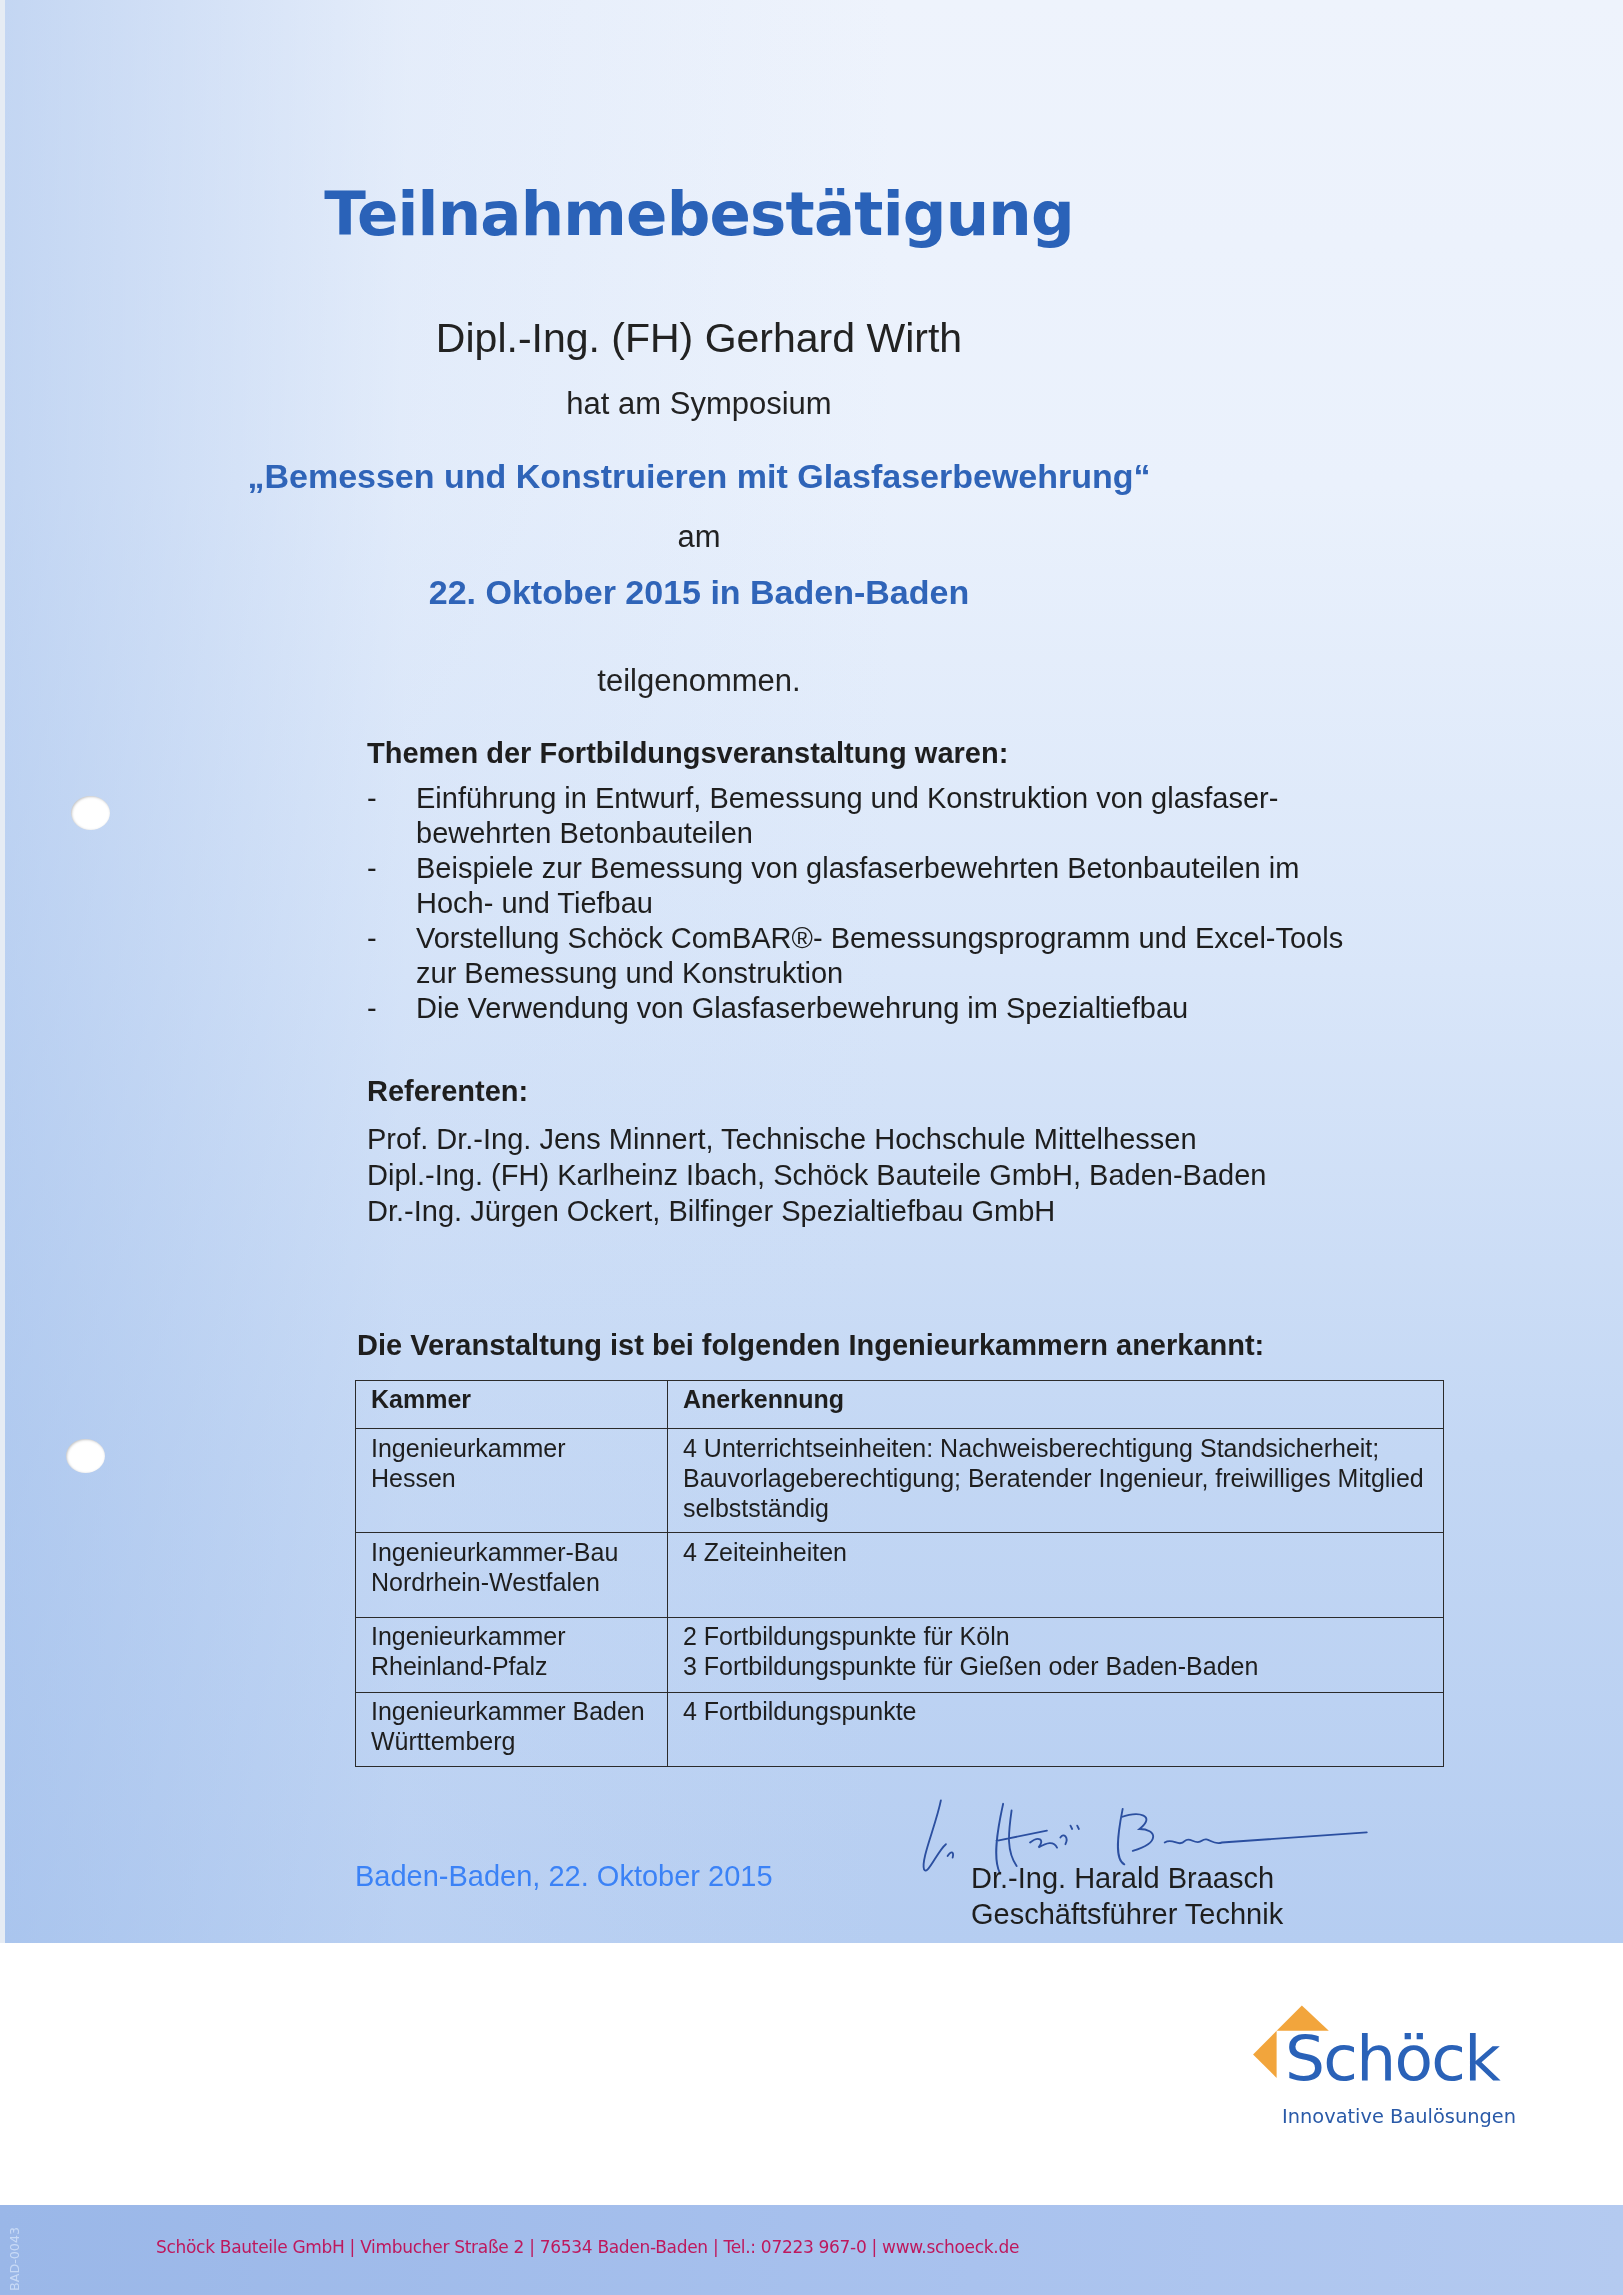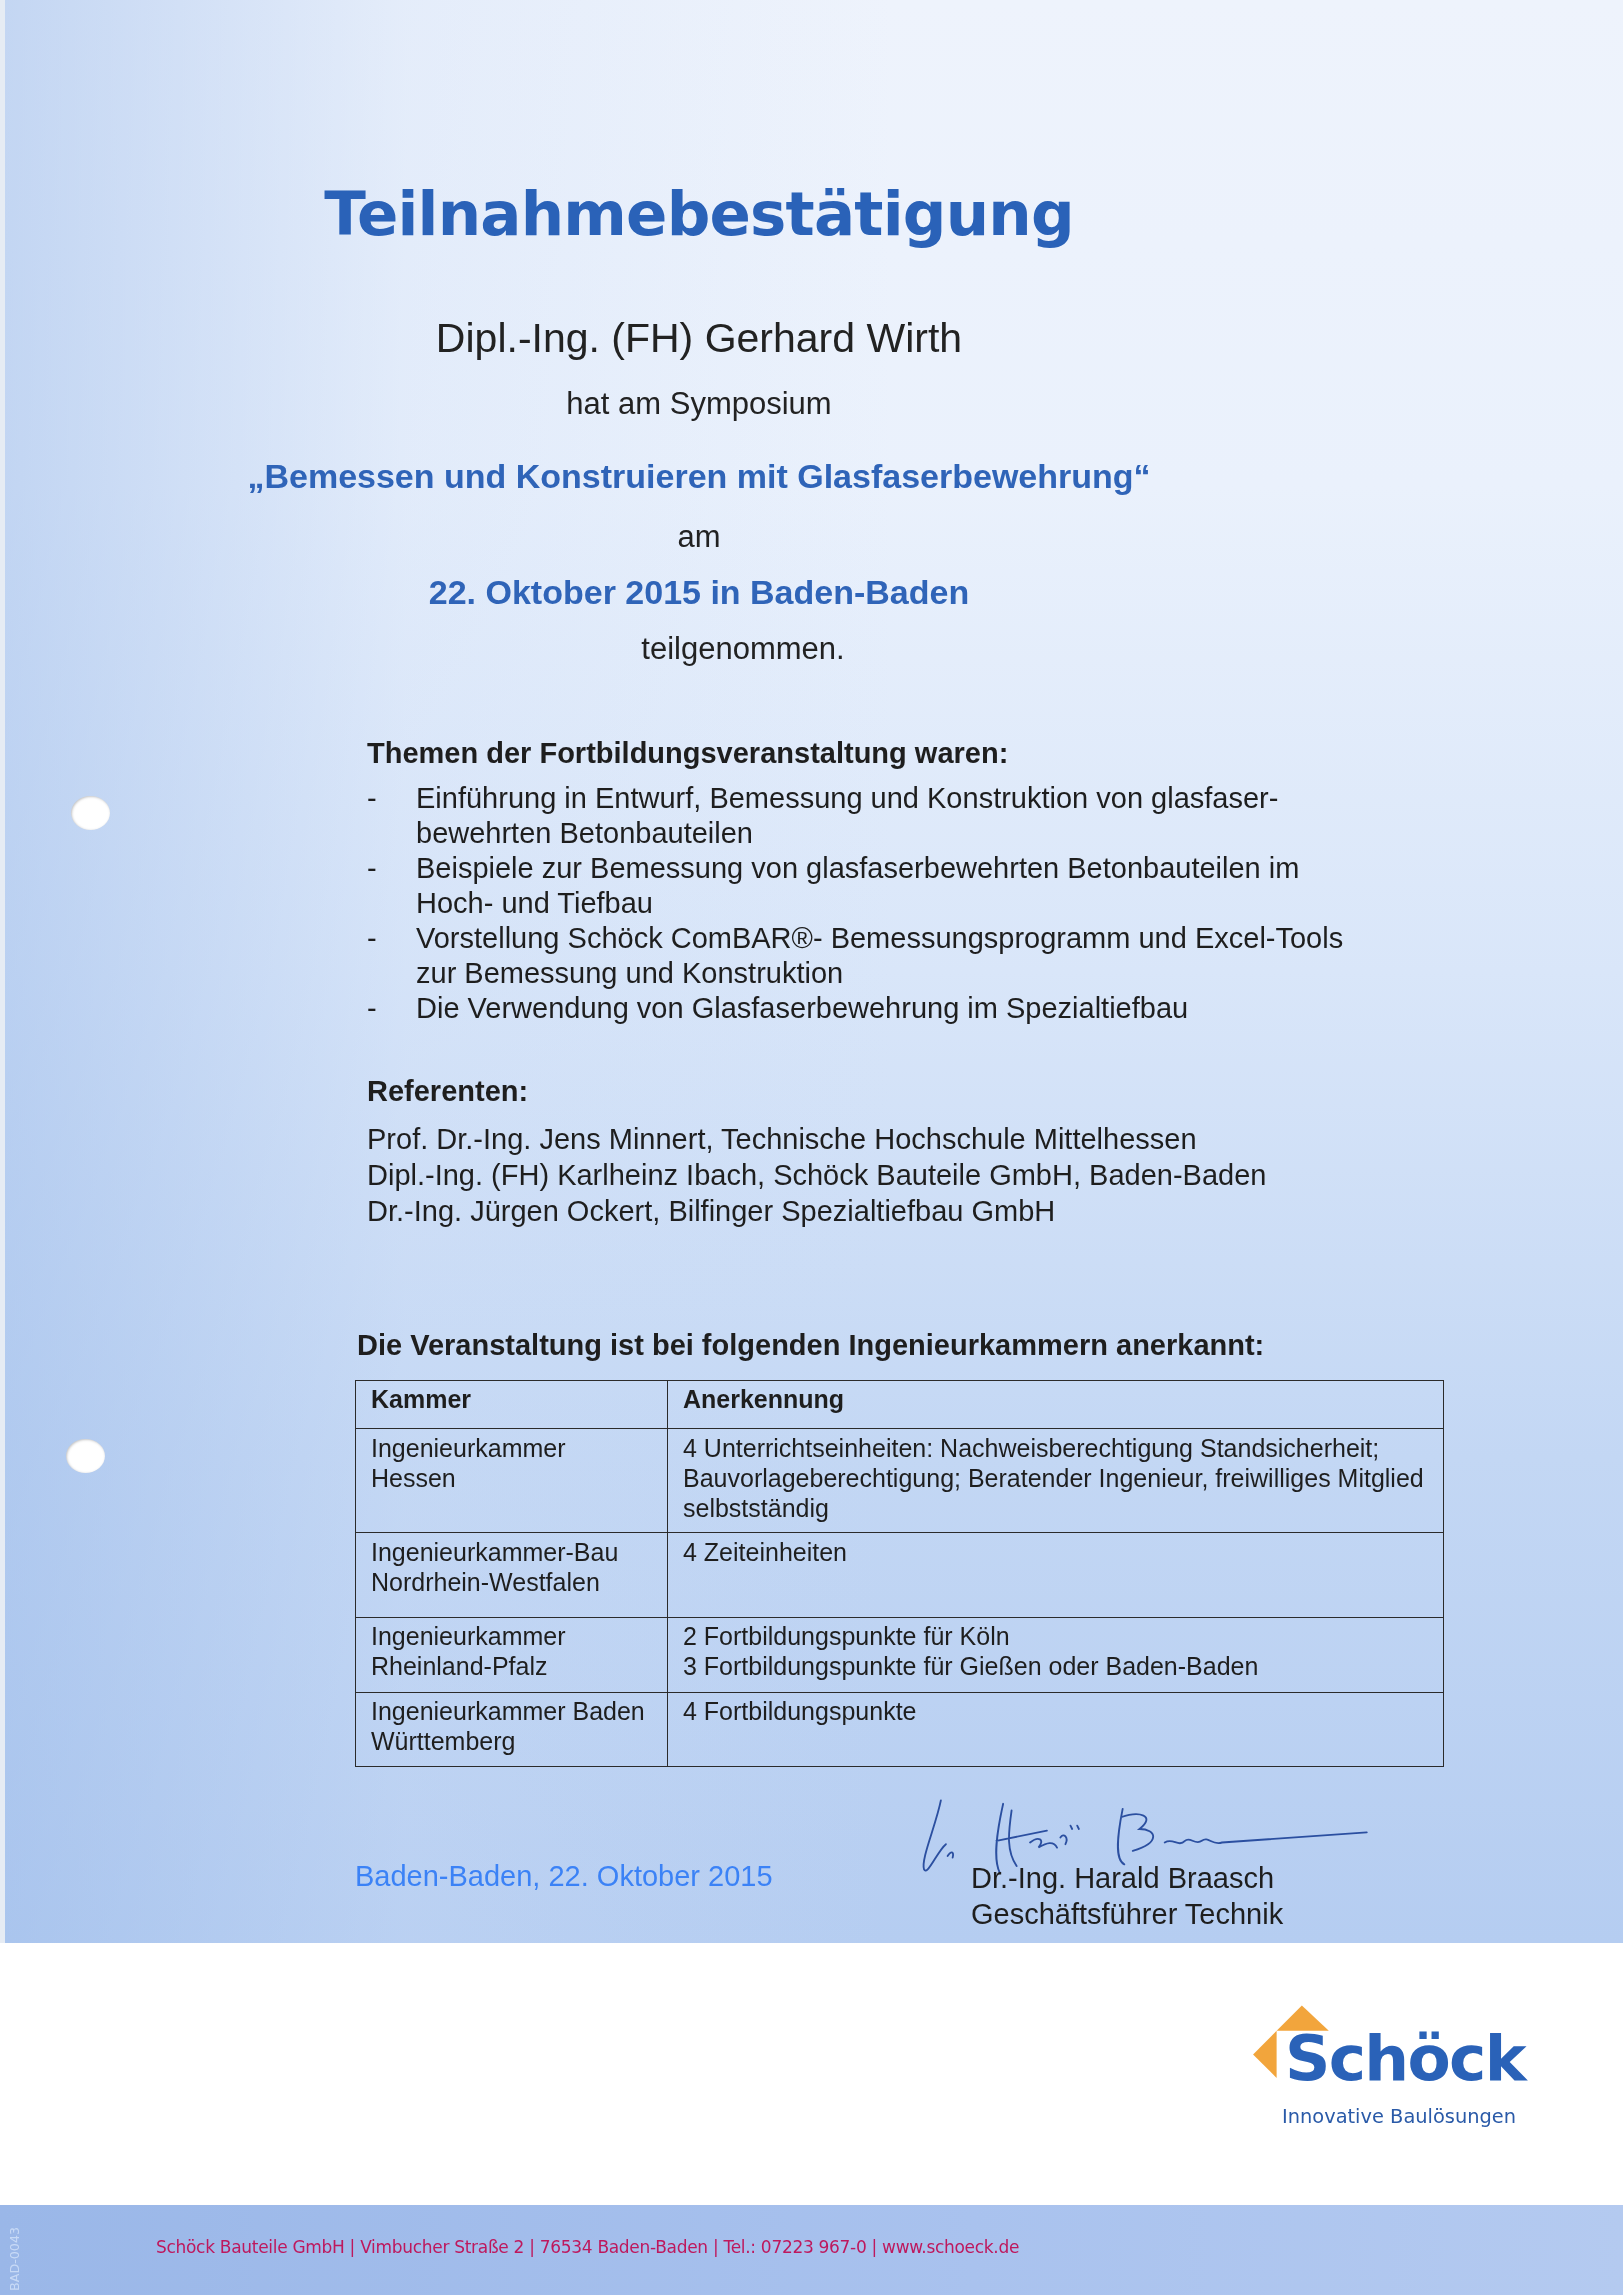--- a/index.html
+++ b/index.html
@@ -49,21 +49,21 @@
   table.kammern tr.r0 td { height: 93px; }
   table.kammern tr.r1 td { height: 73px; }
   table.kammern tr.r2 td { height: 64px; }
   table.kammern tr.r3 td { height: 63px; }
 
   .signature { position:absolute; left:911px; top:1792px; width:457px; height:101px; }
   .place { position:absolute; left:355px; top:1860px; font-size:29px; color:#3b82f6; }
   .signer { position:absolute; left:971px; top:1860px; font-size:29px; line-height:36px; color:#1e1e1e; }
 
   .logo { position:absolute; left:1248px; top:2002px; width:287px; height:135px; }
-  .logo .word { position:absolute; left:37px; top:20px; font-family:"DejaVu Sans", sans-serif; font-weight:bold; font-size:63px; color:#2a62b8; letter-spacing:-1.7px; }
+  .logo .word { position:absolute; left:37px; top:20px; font-family:"DejaVu Sans", sans-serif; font-weight:normal; font-size:63px; color:#2a62b8; letter-spacing:-1.7px; }
   .logo .tag { position:absolute; left:34px; top:103px; font-family:"DejaVu Sans", sans-serif; font-size:19.4px; color:#2a5aa8; white-space:nowrap; }
 
   .footer-band {
     position:absolute; left:0; top:2205px; width:1623px; height:90px;
     background: linear-gradient(90deg, #9ab7e8 0%, #a9c2ee 60%, #b4caf0 100%);
   }
   .footer-text {
     position:absolute; left:156px; top:2237px; font-size:17px; color:#be185d;
     font-family:"DejaVu Sans", sans-serif; letter-spacing:-0.3px; white-space:nowrap;
   }
@@ -80,21 +80,21 @@
 <div class="edge"></div>
 <div class="punch" style="left:71px; top:796px;"></div>
 <div class="punch" style="left:66px; top:1439px;"></div>
 
 <div class="center title">Teilnahmebestätigung</div>
 <div class="center name">Dipl.-Ing. (FH) Gerhard Wirth</div>
 <div class="center line-sm" style="top:386px;">hat am Symposium</div>
 <div class="center blue-h" style="top:457px;">„Bemessen und Konstruieren mit Glasfaserbewehrung“</div>
 <div class="center line-sm" style="top:519px;">am</div>
 <div class="center blue-h" style="top:573px;">22. Oktober 2015 in Baden-Baden</div>
-<div class="center line-sm" style="top:631px;padding-left:44px;">teilgenommen.</div>
+<div class="center line-sm" style="top:663px;">teilgenommen.</div>
 
 <div class="block" style="top:737px;">
   <h3>Themen der Fortbildungsveranstaltung waren:</h3>
 </div>
 <ul class="topics">
   <li><span class="dash">-</span><span>Einführung in Entwurf, Bemessung und Konstruktion von glasfaser-bewehrten Betonbauteilen</span></li>
   <li><span class="dash">-</span><span>Beispiele zur Bemessung von glasfaserbewehrten Betonbauteilen im Hoch- und Tiefbau</span></li>
   <li><span class="dash">-</span><span>Vorstellung Schöck ComBAR®- Bemessungsprogramm und Excel-Tools zur Bemessung und Konstruktion</span></li>
   <li><span class="dash">-</span><span>Die Verwendung von Glasfaserbewehrung im Spezialtiefbau</span></li>
 </ul>

